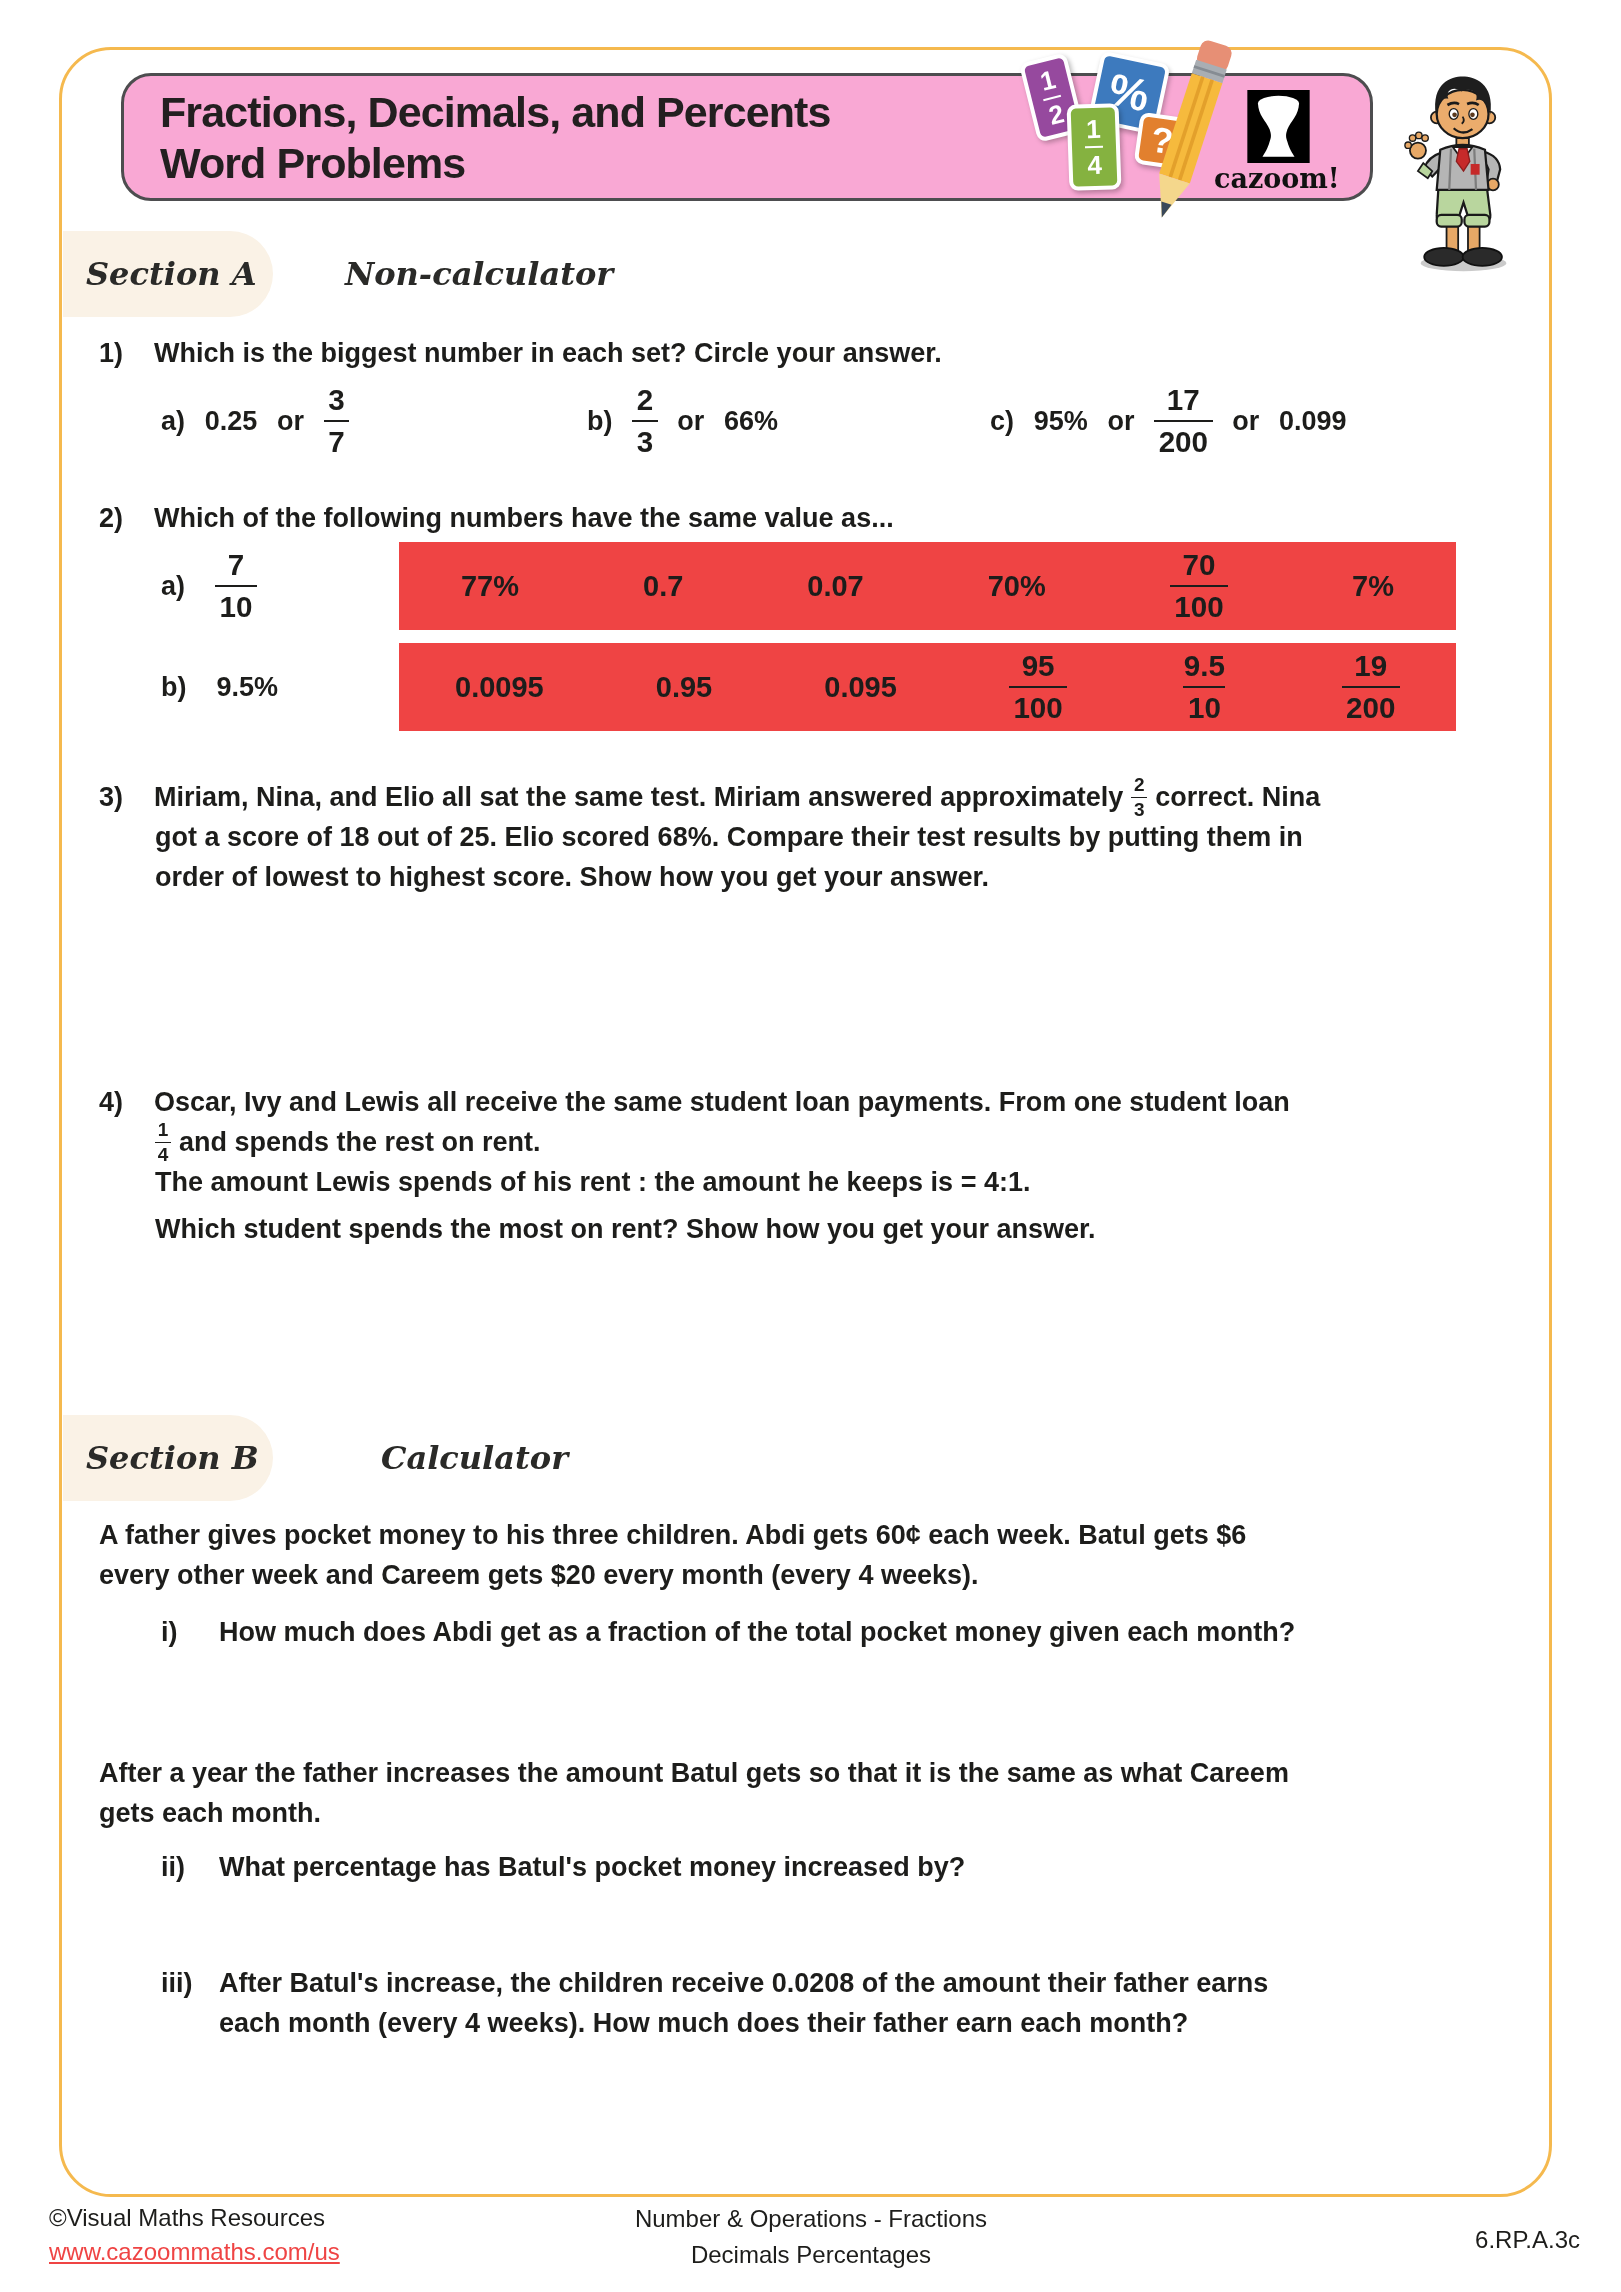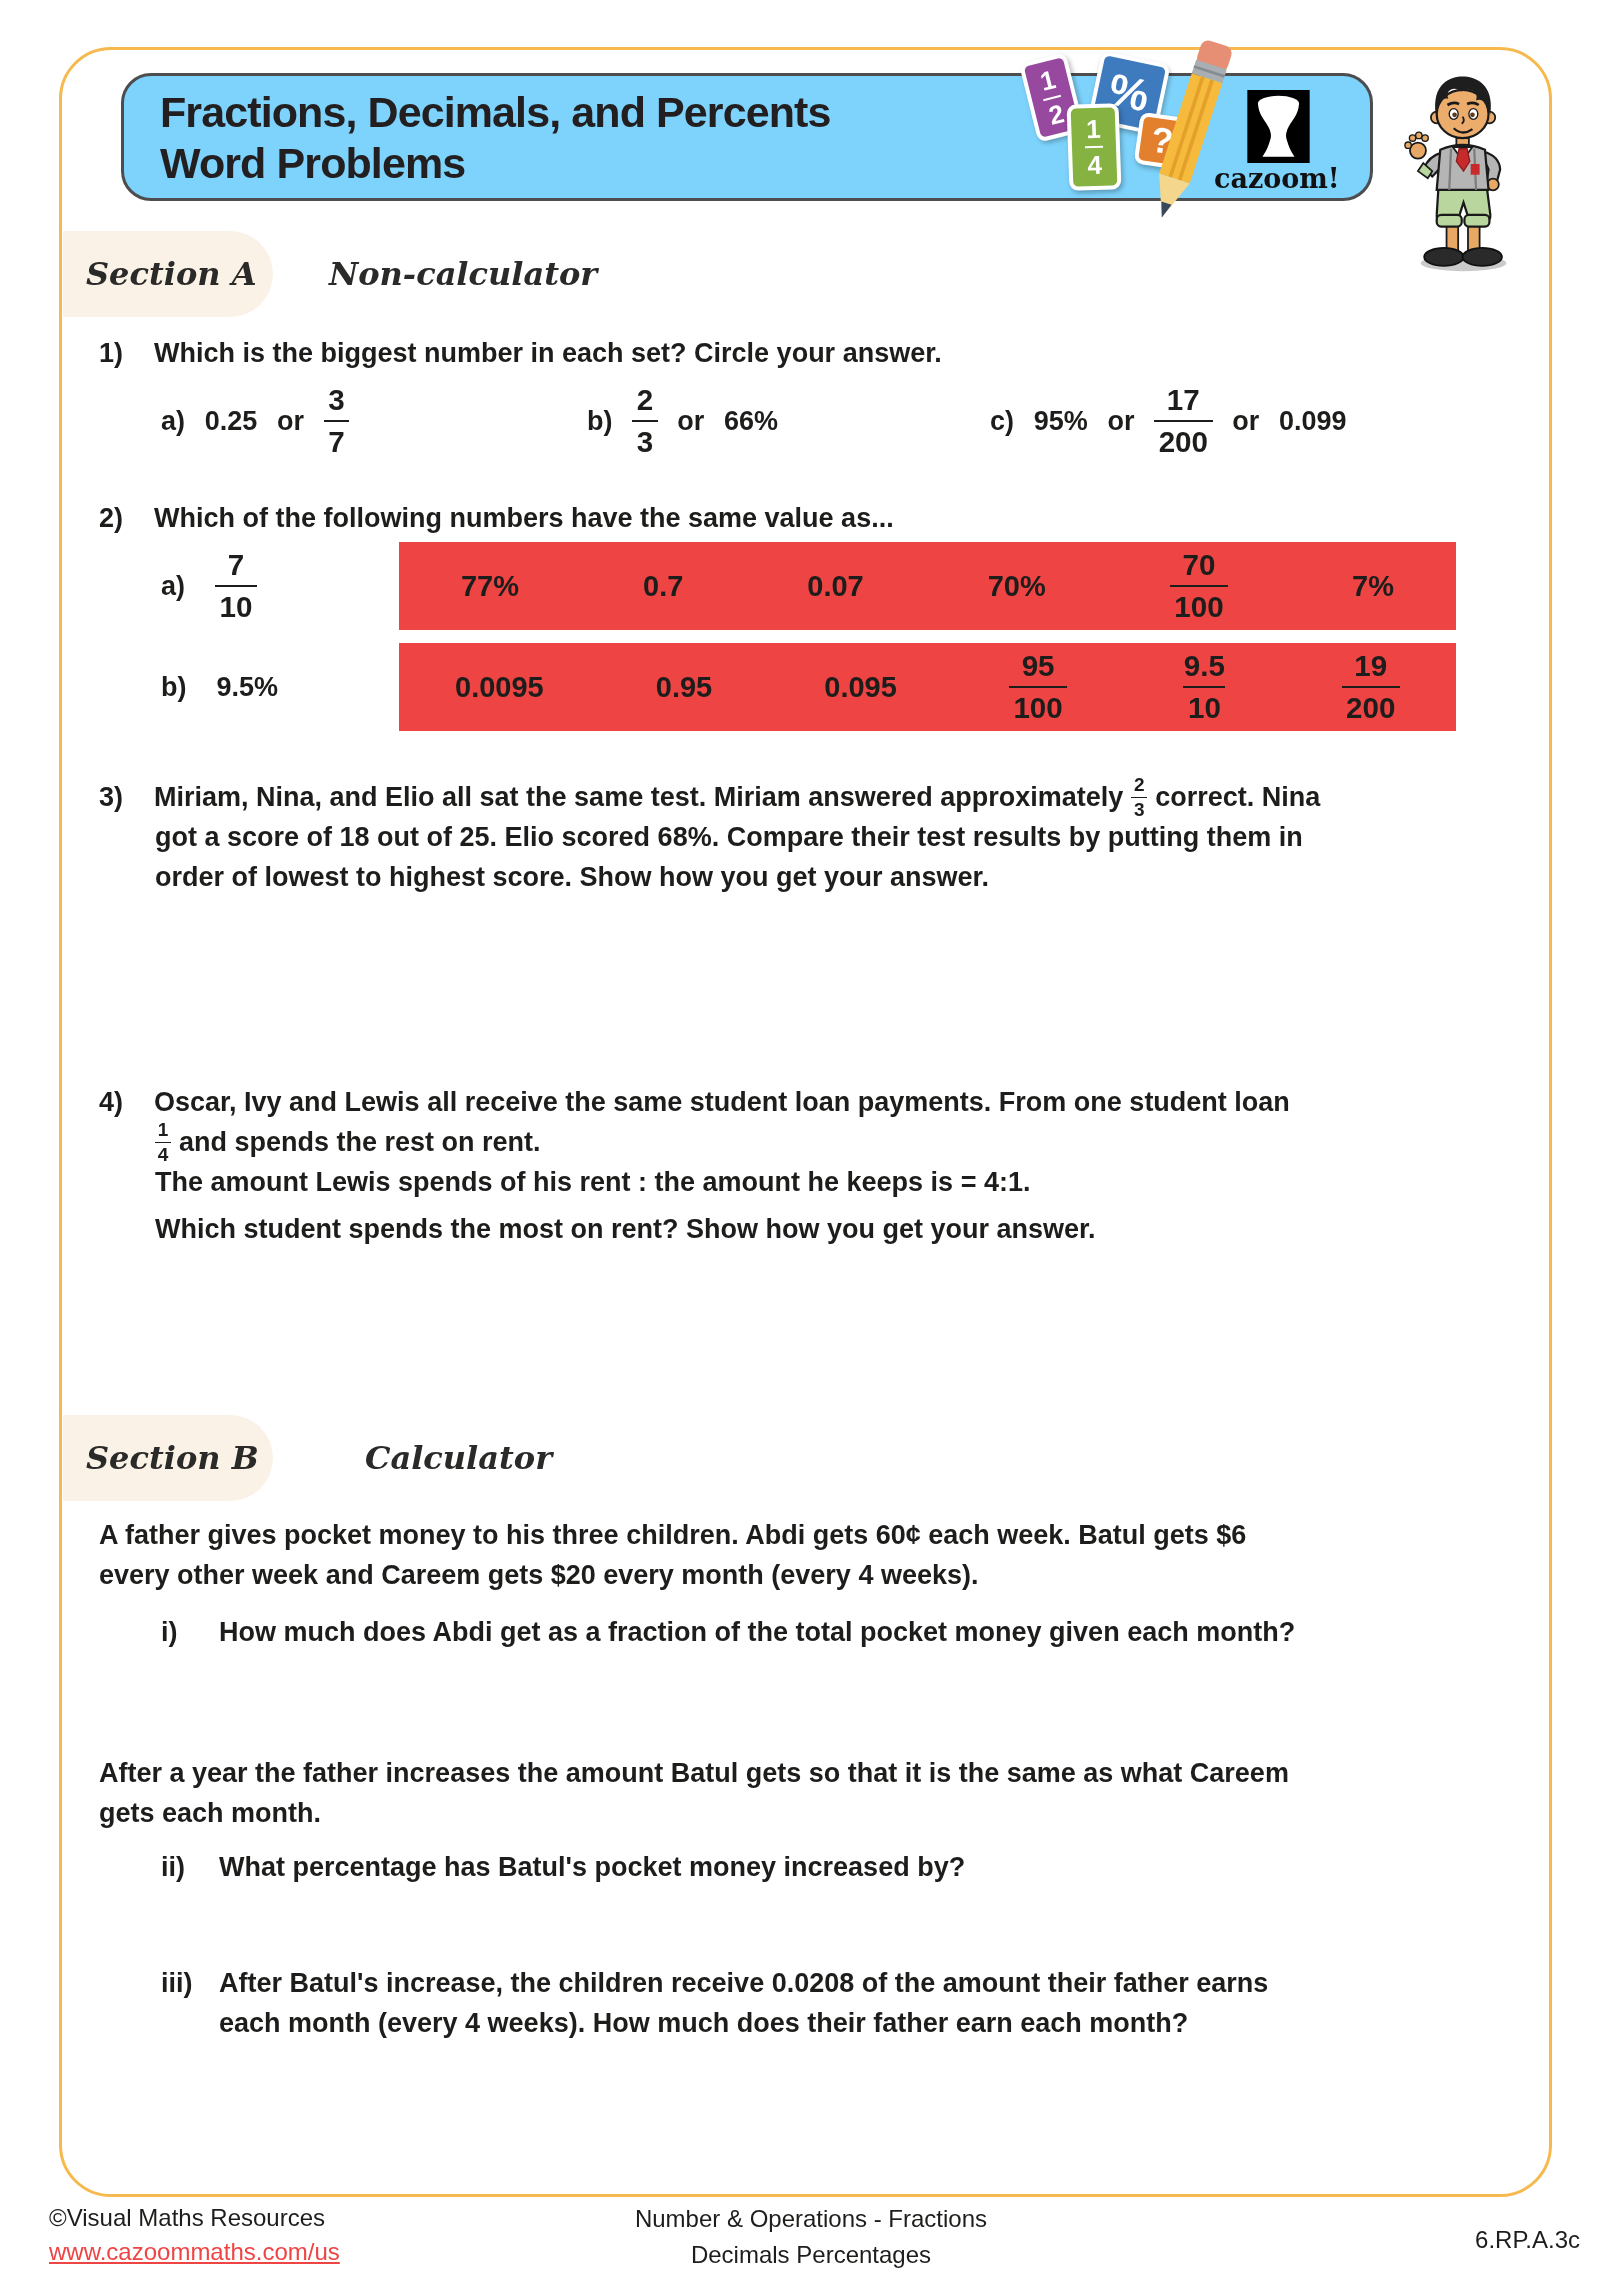--- a/index.html
+++ b/index.html
@@ -11,21 +11,21 @@
 
   
   .page-border {
     position:absolute; left:59px; top:47px; width:1487px; height:2144px;
     border:3.6px solid #F5B94E; border-radius:52px;
   }
 
   
   .title-box {
     position:absolute; left:121px; top:73px; width:1252px; height:128px;
-    background:#7dd3fc; border:3.6px solid #4D4D4F; border-radius:30px;
+    background:#f9a8d4; border:3.6px solid #4D4D4F; border-radius:30px;
     box-sizing:border-box; z-index:1;
   }
   .title {
     position:absolute; left:36px; top:10.7px;
     font-size:43px; font-weight:bold; line-height:51px; letter-spacing:-0.9px; color:#231F20;
   }
 
   
   .card {
     position:absolute; border:4.5px solid #fff; border-radius:9px;
@@ -47,21 +47,21 @@
   
   .section-head { position:absolute; left:63px; height:86px; display:flex; align-items:center; }
   .tab-box {
     width:210px; height:86px; background:#FAF2E6; border-radius:0 43px 43px 0;
     display:flex; align-items:center; padding-left:23px; box-sizing:border-box;
   }
   .serif-h {
     font-family:"DejaVu Serif","Liberation Serif",serif; font-style:italic; font-weight:bold;
     font-size:32px; color:#2A2A28;
   }
-  .tab-mode { margin-left:56px;font-style:italic; }
+  .tab-mode { margin-left:72px;font-style:italic; }
 
   
   .qtext { font-size:27px; font-weight:bold; }
   .row { display:flex; align-items:center; }
   .qline { display:flex; align-items:center; height:40px; white-space:nowrap; column-gap:8px; font-size:27px; font-weight:bold; }
   .q-n { width:47px; flex:0 0 47px; }
   .qindent { padding-left:56px; }
   .sub-n { width:50px; flex:0 0 50px; }
   .subindent { padding-left:58px; }
 

